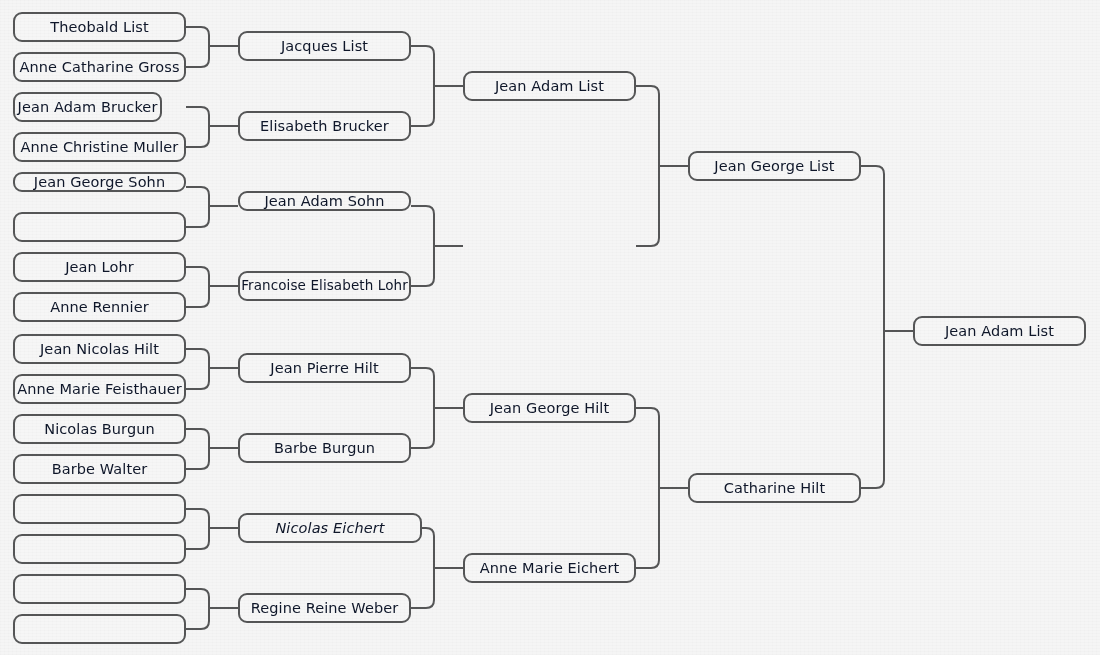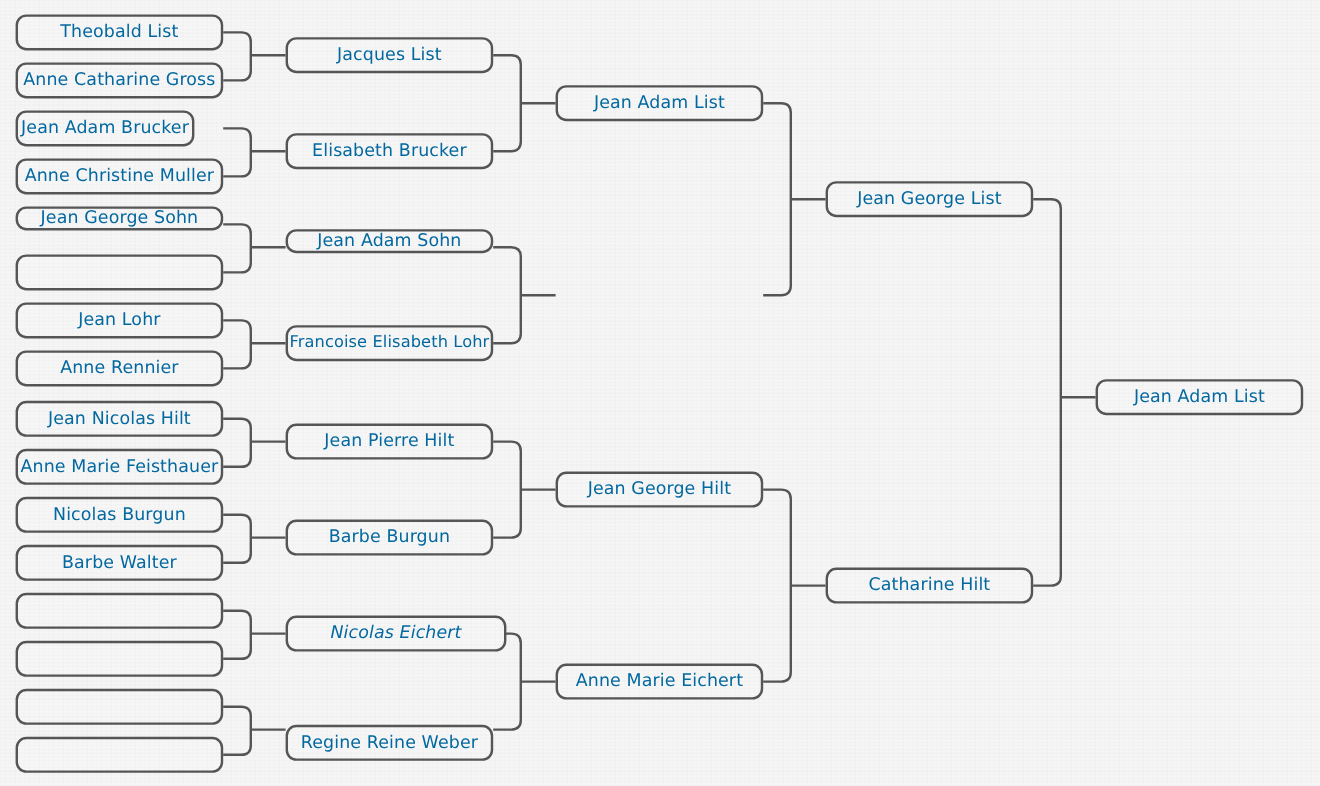--- a/index.html
+++ b/index.html
@@ -25,21 +25,21 @@
     position:absolute;left:0;top:0;width:1100px;height:655px;
     pointer-events:none;
   }
   .node{
     position:absolute;
     box-sizing:border-box;
     border:2px solid #555657;
     border-radius:9px;
     background:#f6f6f6;
     display:flex;align-items:center;justify-content:center;
-    color:#0369a1;
+    color:#0f172a;
     font-size:14.5px;
     line-height:1;
     white-space:nowrap;
     overflow:hidden;
     letter-spacing:.1px;
   }
   .node.empty{color:transparent;}
 </style>
 </head>
 <body>
@@ -113,21 +113,21 @@
   <div class="node empty" style="left:13px;top:574px;width:173px;height:30px;"></div>
   <div class="node empty" style="left:13px;top:614px;width:173px;height:30px;"></div>
 
   <div class="node" style="left:238px;top:31px;width:173px;height:30px;">Jacques List</div>
   <div class="node" style="left:238px;top:111px;width:173px;height:30px;">Elisabeth Brucker</div>
   <div class="node" style="left:238px;top:191px;width:173px;height:20px;">Jean Adam Sohn</div>
   <div class="node" style="left:238px;top:271px;width:173px;height:30px;font-size:13.5px;">Francoise Elisabeth Lohr</div>
   <div class="node" style="left:238px;top:353px;width:173px;height:30px;">Jean Pierre Hilt</div>
   <div class="node" style="left:238px;top:433px;width:173px;height:30px;">Barbe Burgun</div>
   <div class="node" style="left:238px;top:513px;width:184px;height:30px;font-style:italic;">Nicolas Eichert</div>
-  <div class="node" style="left:238px;top:593px;width:173px;height:30px;margin-top:11px;">Regine Reine Weber</div>
+  <div class="node" style="left:238px;top:593px;width:173px;height:30px;">Regine Reine Weber</div>
 
   <div class="node" style="left:463px;top:71px;width:173px;height:30px;">Jean Adam List</div>
   <div class="node" style="left:463px;top:393px;width:173px;height:30px;">Jean George Hilt</div>
   <div class="node" style="left:463px;top:553px;width:173px;height:30px;">Anne Marie Eichert</div>
 
   <div class="node" style="left:688px;top:151px;width:173px;height:30px;">Jean George List</div>
   <div class="node" style="left:688px;top:473px;width:173px;height:30px;">Catharine Hilt</div>
 
   <div class="node" style="left:913px;top:316px;width:173px;height:30px;">Jean Adam List</div>
 

